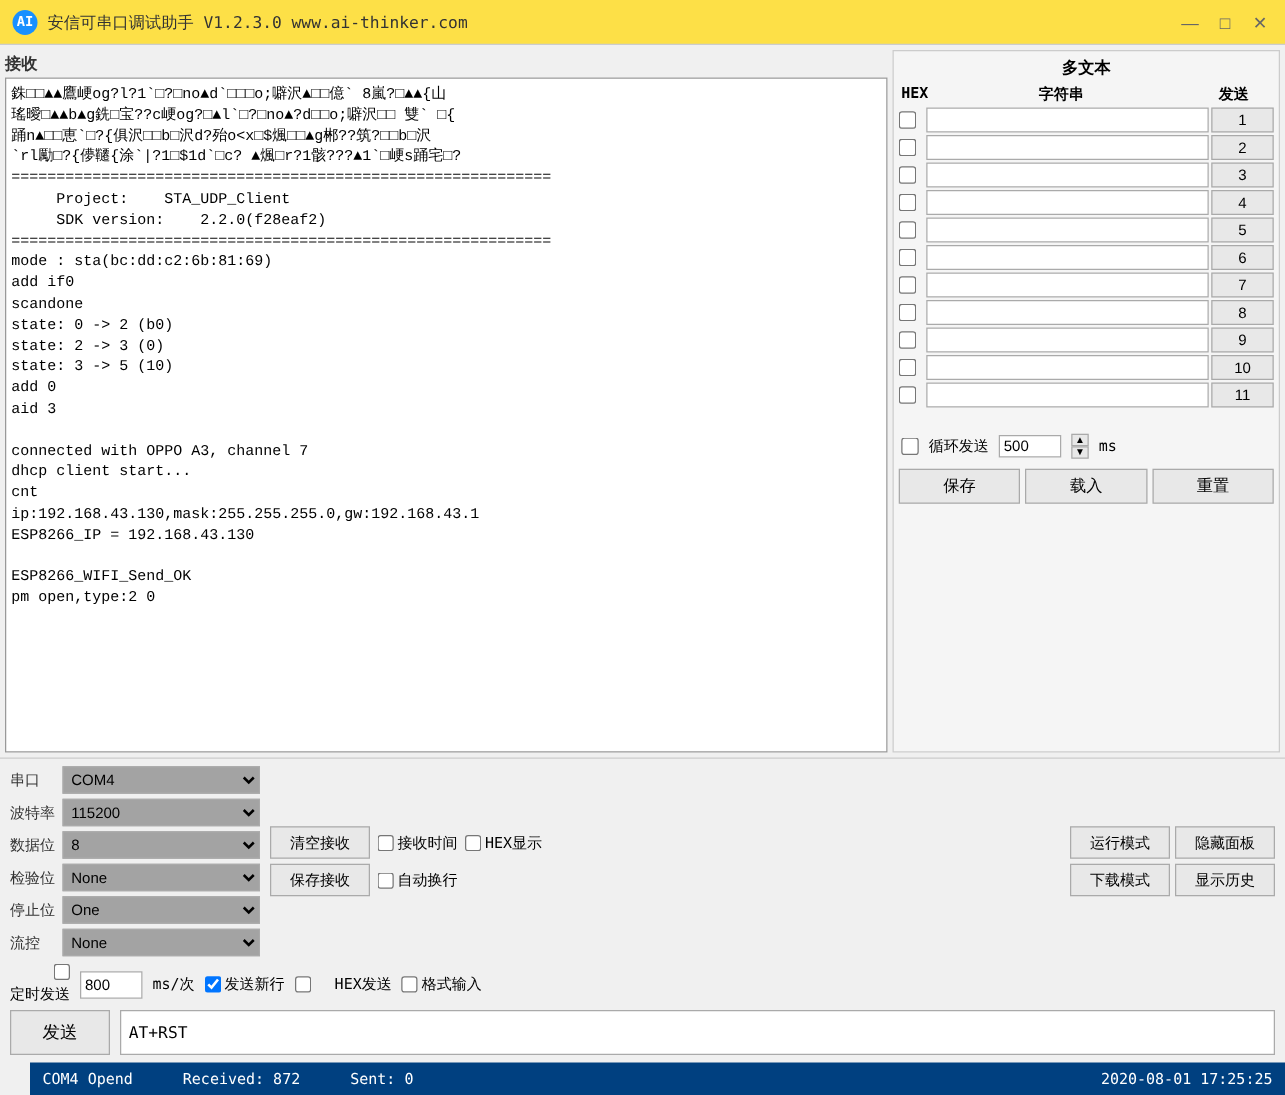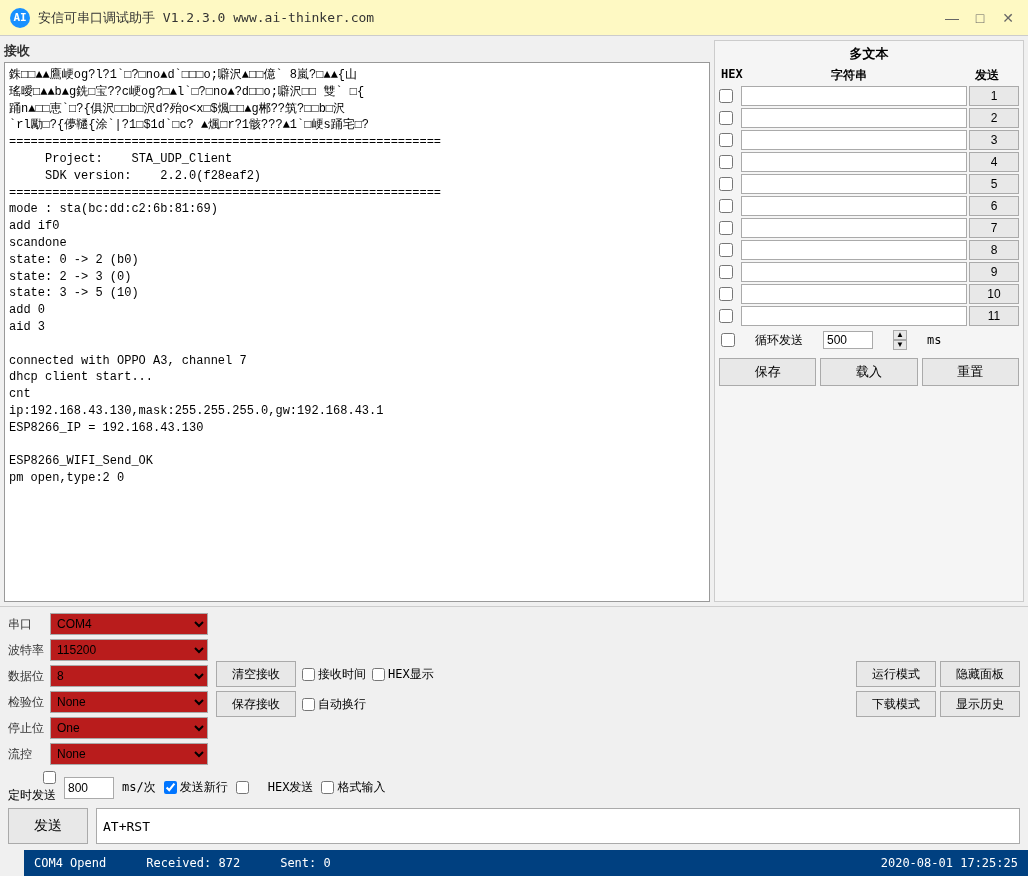--- a/index.html
+++ b/index.html
@@ -8,21 +8,21 @@
       font-size: 13px;
       background: #f0f0f0;
       width: 1028px;
       height: 876px;
       overflow: hidden;
       display: flex;
       flex-direction: column;
     }
     
     .title-bar {
-      background: #fef9c3;
+      background: #fde047;
       display: flex;
       align-items: center;
       padding: 6px 10px;
       border-bottom: 1px solid #ccc;
       height: 36px;
       flex-shrink: 0;
     }
     .title-bar-icon {
       width: 20px; height: 20px;
       background: #1890ff;
@@ -116,21 +116,21 @@
     }
     .send-num-btn {
       background: #e8e8e8;
       border: 1px solid #aaa;
       font-size: 12px;
       cursor: pointer;
       height: 20px;
       text-align: center;
     }
     .loop-row {
-      display: flex; align-items: center; gap: 20px; margin-top: 2px; padding: 2px;
+      display: flex; align-items: center; gap: 8px; margin-top: 19px; padding: 2px;
       font-size: 12px;
     }
     .loop-input {
       width: 50px; border: 1px solid #aaa; padding: 1px 3px; font-size: 12px;
     }
     .spin-btns {
       display: flex; flex-direction: column;
     }
     .spin-btn {
       font-size: 8px; border: 1px solid #aaa; background: #e8e8e8; cursor: pointer; line-height: 1; padding: 0 2px;
@@ -155,21 +155,21 @@
     }
     .port-controls {
       display: flex; flex-direction: column; gap: 4px; min-width: 200px;
     }
     .port-row {
       display: flex; align-items: center; gap: 4px;
     }
     .port-label { width: 38px; font-size: 12px; color: #333; }
     .port-select {
       flex: 1; height: 22px; font-size: 12px; border: 1px solid #aaa;
-      background: #b91c1c; padding: 0 2px;
+      background: #a3a3a3; padding: 0 2px;
     }
     .open-btn {
       width: 90px; height: 62px;
       background: #e8e8e8; border: 2px solid #aaa; cursor: pointer;
       font-size: 14px; margin: 0 8px;
     }
     .action-group {
       display: flex; flex-direction: column; gap: 4px;
     }
     .action-group-row {

